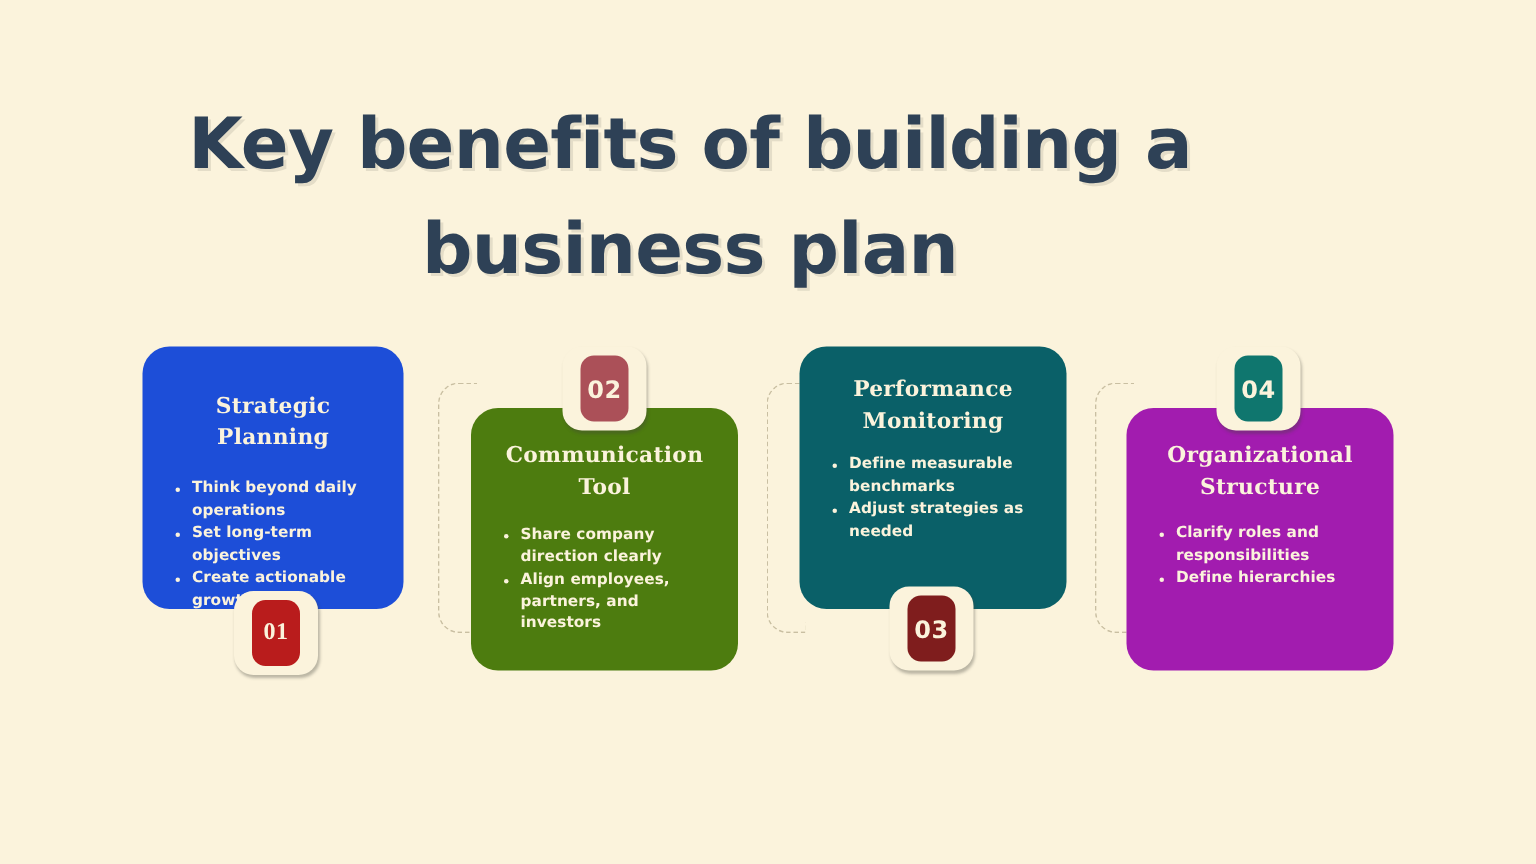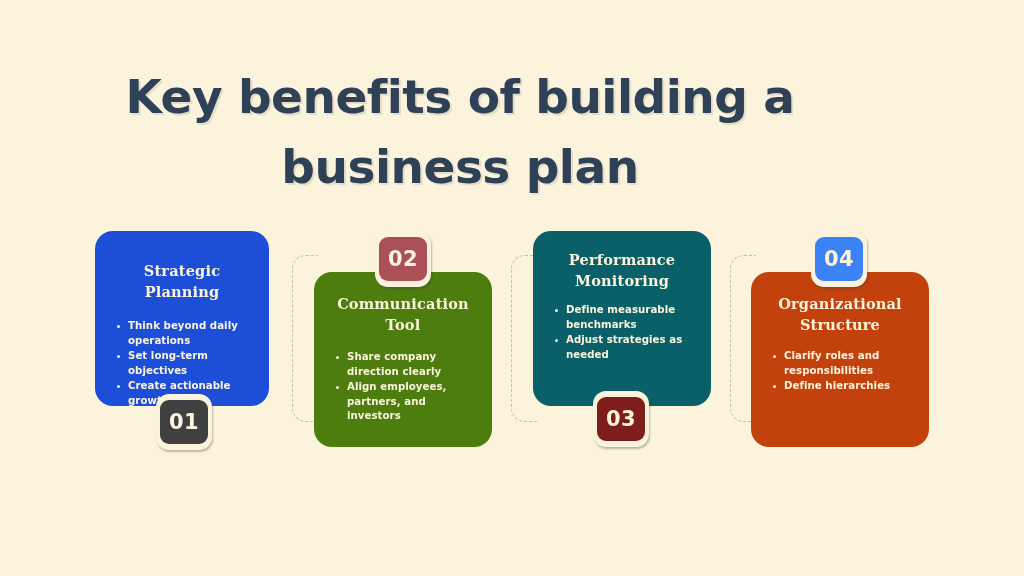--- a/index.html
+++ b/index.html
@@ -95,28 +95,28 @@
     width:56px; height:56px;
     border-radius:13px;
     background:#FBF3DC;
     z-index:5;
     display:flex;
     align-items:center;
     justify-content:center;
     box-shadow:1px 2px 2px rgba(70,70,60,0.35);
   }
   .badge-inner {
-    width:48px; height:44px;
+    width:32px; height:44px;
     border-radius:9px;
     display:flex;
     align-items:center;
     justify-content:center;
     font-family:"DejaVu Sans", sans-serif;
     font-weight:bold;
-    font-size:21px;
+    font-size:16px;
     color:#FBF3DC;
     letter-spacing:0.3px;
   }
 </style>
 </head>
 <body>
 
 <div id="page-title">Key benefits of building a
 business plan</div>
 
@@ -128,21 +128,21 @@
 
 <div class="card" style="left:95px; top:231px; width:174px; height:175px; background:#1d4ed8; padding-top:30px;">
   <div class="card-title">Strategic Planning</div>
   <ul class="card-list" style="margin-top:17px;">
     <li>Think beyond daily operations</li>
     <li>Set long-term objectives</li>
     <li>Create actionable growth steps</li>
   </ul>
 </div>
 <div class="badge" style="left:156px; top:394px;">
-  <div class="badge-inner" style="background:#404040;">01</div>
+  <div class="badge-inner" style="background:#b91c1c;font-family:Liberation Serif, serif;">01</div>
 </div>
 
 <div class="card" style="left:314px; top:272px; width:178px; height:175px; background:#4d7c0f; padding-top:22px;">
   <div class="card-title">Communication Tool</div>
   <ul class="card-list" style="margin-top:15px;">
     <li>Share company direction clearly</li>
     <li>Align employees, partners, and investors</li>
   </ul>
 </div>
 <div class="badge" style="left:375px; top:231px;">
@@ -153,22 +153,22 @@
   <div class="card-title">Performance Monitoring</div>
   <ul class="card-list" style="margin-top:12px;">
     <li>Define measurable benchmarks</li>
     <li>Adjust strategies as needed</li>
   </ul>
 </div>
 <div class="badge" style="left:593px; top:391px;">
   <div class="badge-inner" style="background:#7f1d1d;">03</div>
 </div>
 
-<div class="card" style="left:751px; top:272px; width:178px; height:175px; background:#c2410c; padding-top:22px;">
+<div class="card" style="left:751px; top:272px; width:178px; height:175px; background:#a21caf; padding-top:22px;">
   <div class="card-title">Organizational Structure</div>
   <ul class="card-list" style="margin-top:14px;">
     <li>Clarify roles and responsibilities</li>
     <li>Define hierarchies</li>
   </ul>
 </div>
 <div class="badge" style="left:811px; top:231px;">
-  <div class="badge-inner" style="background:#3b82f6;">04</div>
+  <div class="badge-inner" style="background:#0f766e;">04</div>
 </div>
 
 </body></html>

